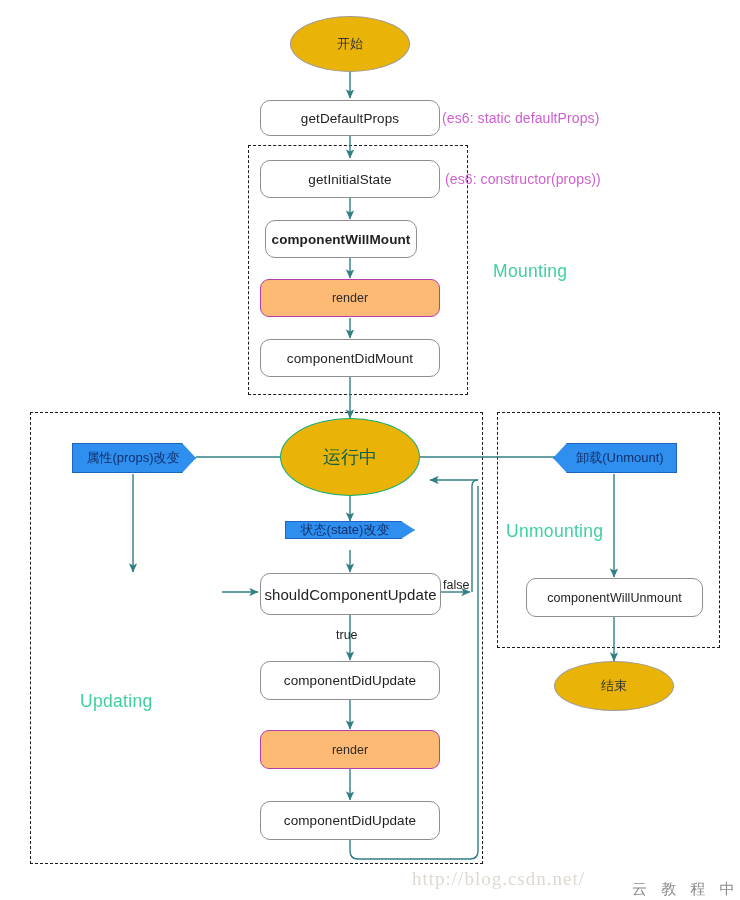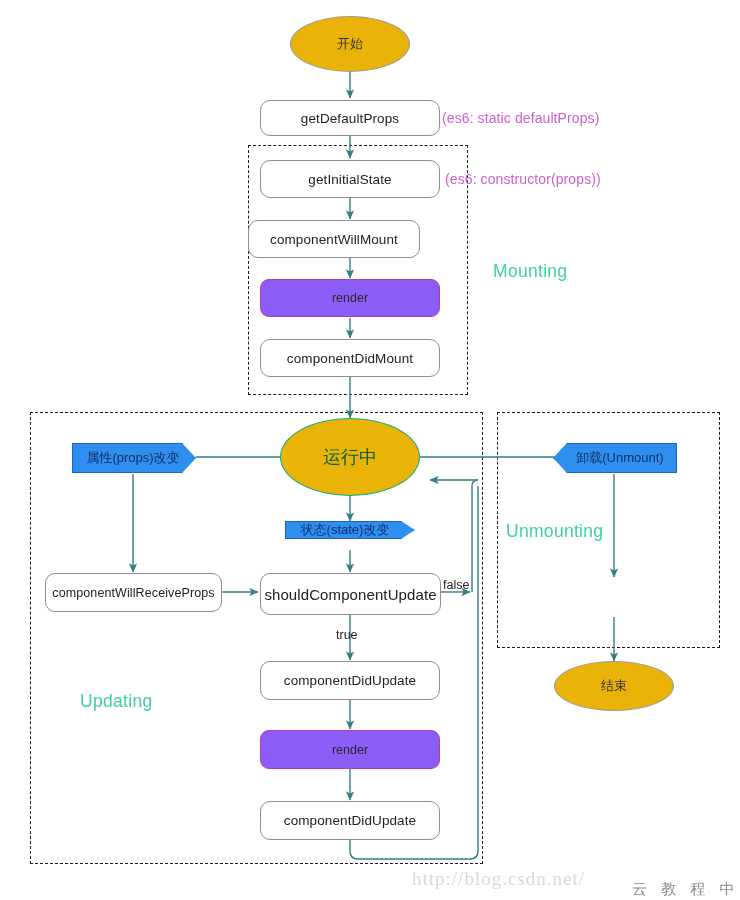--- a/index.html
+++ b/index.html
@@ -8,21 +8,21 @@
   #stage{position:absolute;left:0;top:0;width:740px;height:900px;}
   svg#wires{position:absolute;left:0;top:0;width:740px;height:900px;pointer-events:none;}
 
   .node{position:absolute;box-sizing:border-box;display:flex;align-items:center;
         justify-content:center;text-align:center;}
 
   .rbox{background:#ffffff;border:1px solid #8f8f8f;border-radius:10px;
         font-size:13.5px;color:#222;letter-spacing:.1px;}
   .rbox .es6{color:#cf5fcf;font-size:14px;padding-left:6px;}
 
-  .render-box{background:#8b5cf6;border:1px solid #b23fb0;border-radius:9px;
+  .render-box{background:#fdba74;border:1px solid #b23fb0;border-radius:9px;
         font-size:12.5px;color:#2b2b2b;}
 
   .ellipse-grey{background:#eab308;border:1px solid #9a9a9a;border-radius:50%;
         font-size:13px;color:#333;}
   .ellipse-green{background:#eab308;border:1px solid #0fae79;border-radius:50%;
         font-size:18px;color:#0b5f45;}
 
   .chev{background:#2e8fef;border:1px solid #1f63c0;color:#12306b;font-size:13px;}
   .chev-right{clip-path:polygon(0 0, calc(100% - 14px) 0, 100% 50%, calc(100% - 14px) 100%, 0 100%);}
   .chev-left{clip-path:polygon(14px 0, 100% 0, 100% 100%, 14px 100%, 0 50%);}
@@ -117,43 +117,40 @@
   <div class="node rbox" style="left:260px;top:100px;width:180px;height:36px;">
     <span>getDefaultProps</span>
     <span class="es6" style="position:absolute;left:175px;white-space:nowrap;">(es6: static defaultProps)</span>
   </div>
 
   <div class="node rbox" style="left:260px;top:160px;width:180px;height:38px;">
     <span>getInitialState</span>
     <span class="es6" style="position:absolute;left:178px;white-space:nowrap;">(es6: constructor(props))</span>
   </div>
 
-  <div class="node rbox" style="left:248px;top:220px;width:172px;height:38px;">
+  <div class="node rbox" style="left:265px;top:220px;width:152px;height:38px;font-weight:bold;">
     <span>componentWillMount</span>
   </div>
 
   <div class="node render-box" style="left:260px;top:279px;width:180px;height:38px;">
     <span>render</span>
   </div>
 
   <div class="node rbox" style="left:260px;top:339px;width:180px;height:38px;">
     <span>componentDidMount</span>
   </div>
 
   <div class="node chev chev-right" style="left:72px;top:443px;width:124px;height:30px;">
     <span style="padding-right:10px;margin-left:8px;">属性(props)改变</span>
   </div>
 
   <div class="node chev chev-right" style="left:285px;top:521px;width:130px;height:18px;">
     <span style="padding-right:10px;">状态(state)改变</span>
   </div>
 
-  <div class="node rbox" style="left:45px;top:573px;width:177px;height:39px;font-size:12.5px;">
-    <span>componentWillReceiveProps</span>
-  </div>
 
   <div class="node rbox" style="left:260px;top:573px;width:181px;height:42px;font-size:15px;">
     <span>shouldComponentUpdate</span>
   </div>
 
   <div class="edgelabel" style="left:336px;top:628px;">true</div>
   <div class="edgelabel" style="left:443px;top:578px;">false</div>
 
   <div class="node rbox" style="left:260px;top:661px;width:180px;height:39px;">
     <span>componentDidUpdate</span>
@@ -164,20 +161,23 @@
   </div>
 
   <div class="node rbox" style="left:260px;top:801px;width:180px;height:39px;">
     <span>componentDidUpdate</span>
   </div>
 
   <div class="node chev chev-left" style="left:553px;top:443px;width:124px;height:30px;">
     <span style="padding-left:10px;">卸载(Unmount)</span>
   </div>
 
+  <div class="node rbox" style="left:526px;top:578px;width:177px;height:39px;font-size:12.5px;">
+    <span>componentWillUnmount</span>
+  </div>
 
   <div class="phase" style="left:493px;top:261px;">Mounting</div>
   <div class="phase" style="left:80px;top:691px;">Updating</div>
   <div class="phase" style="left:506px;top:521px;">Unmounting</div>
 
   <div class="wm" style="left:412px;top:868px;">http://blog.csdn.net/</div>
   <div class="wm2" style="left:632px;top:880px;">云 教 程 中 心</div>
 
 </div>
 

